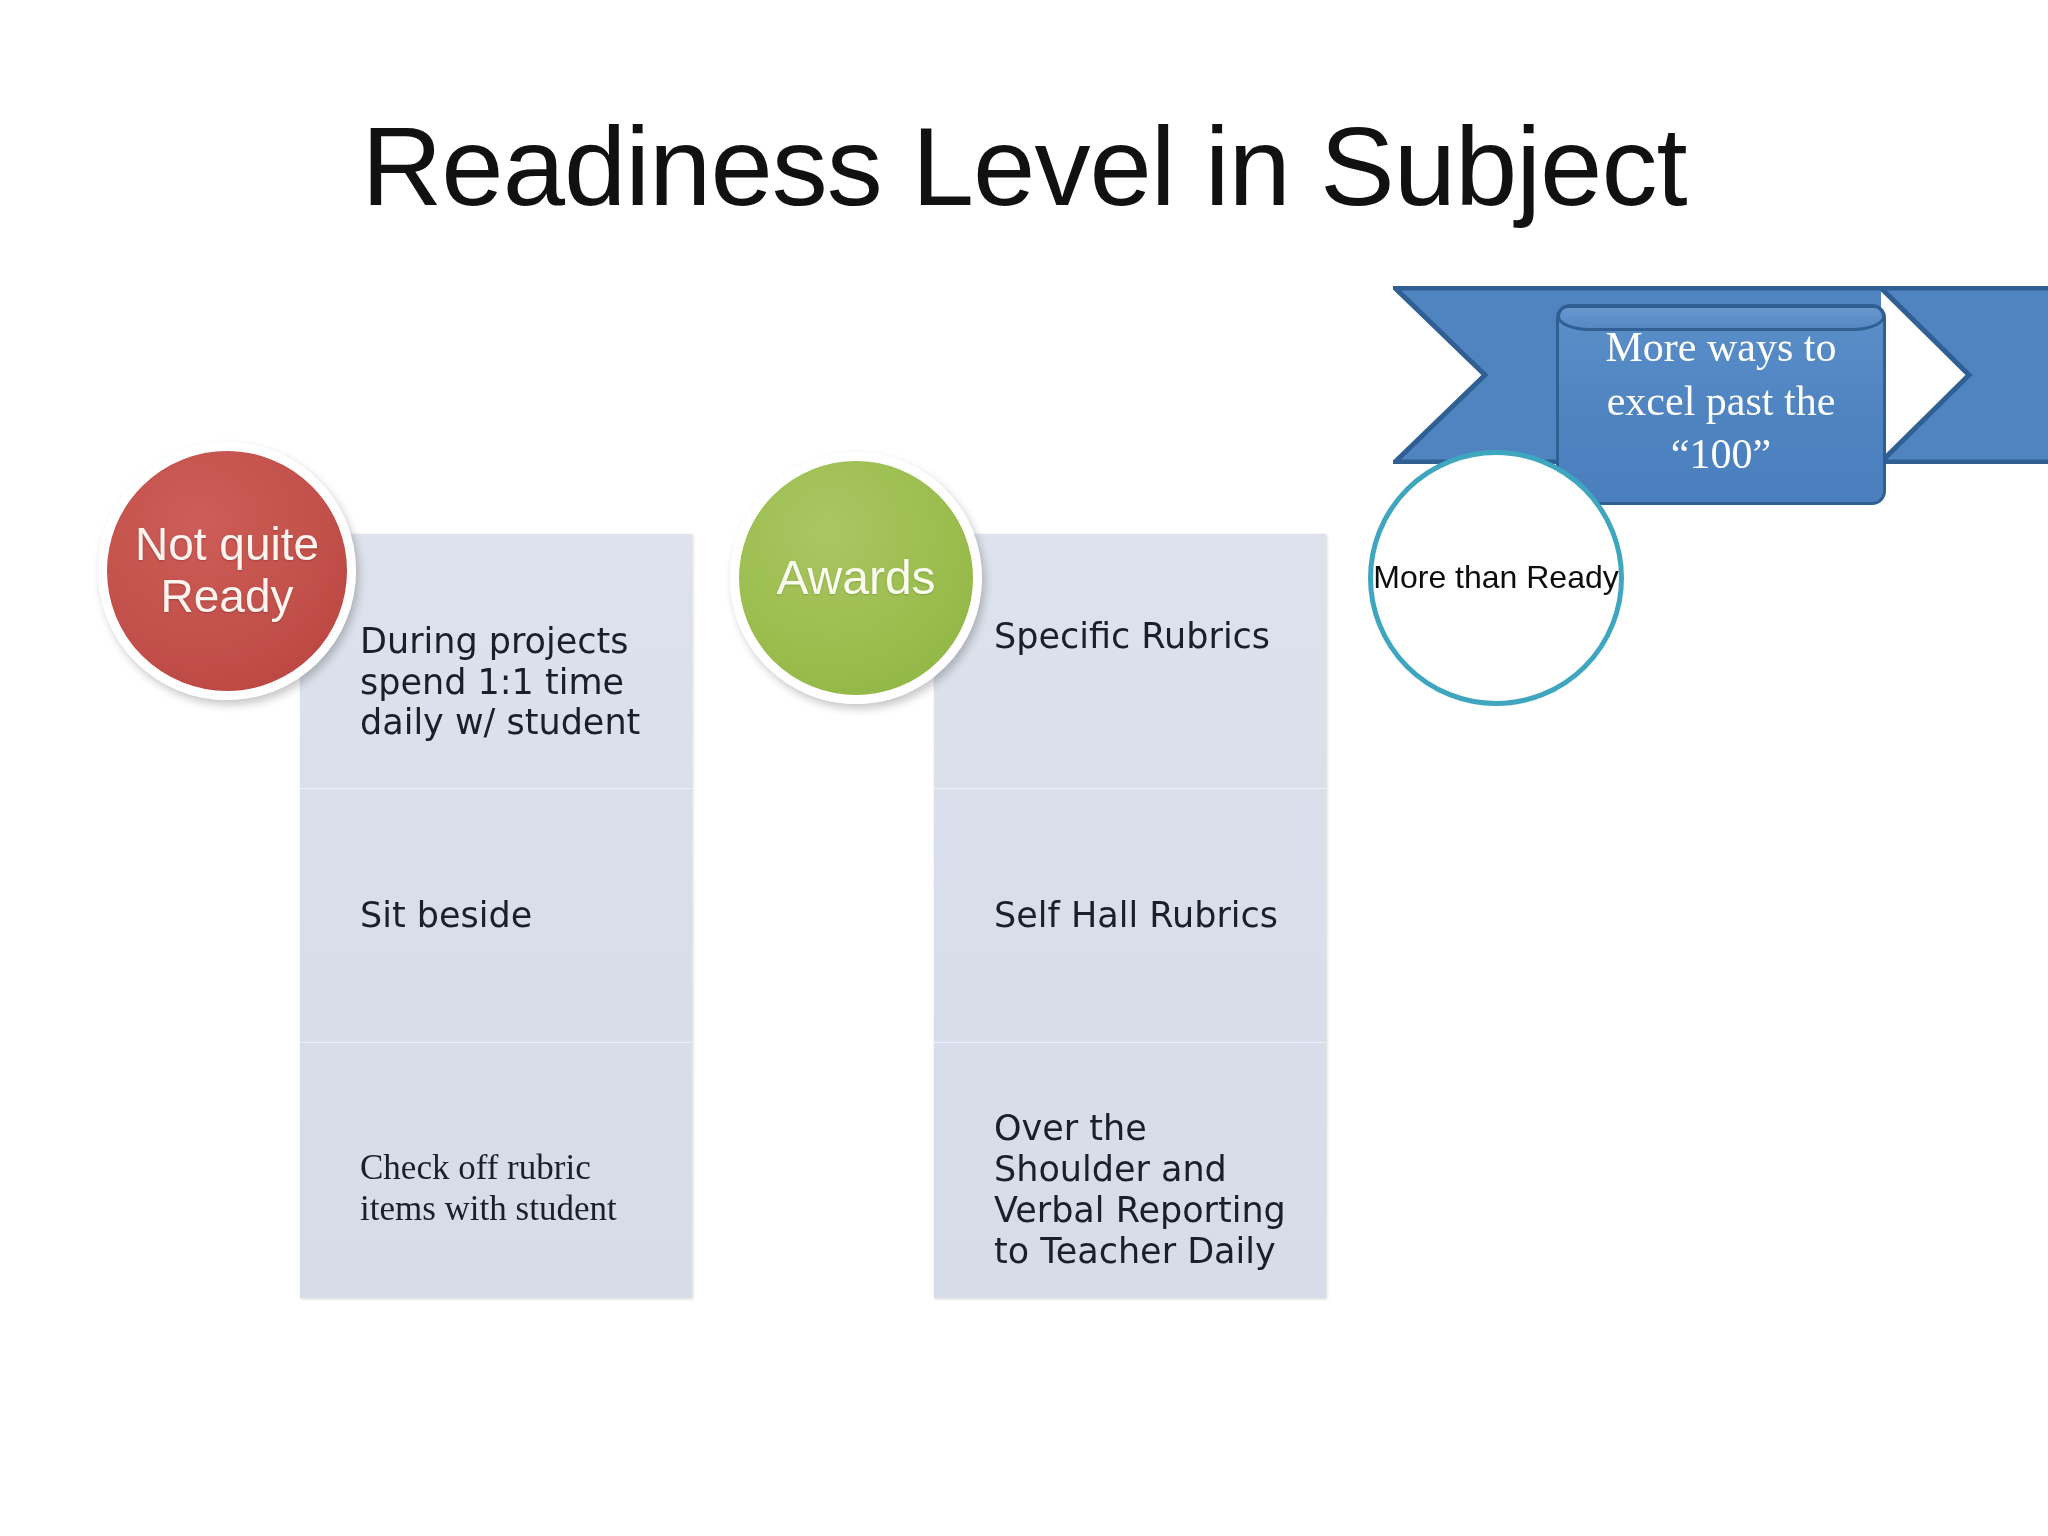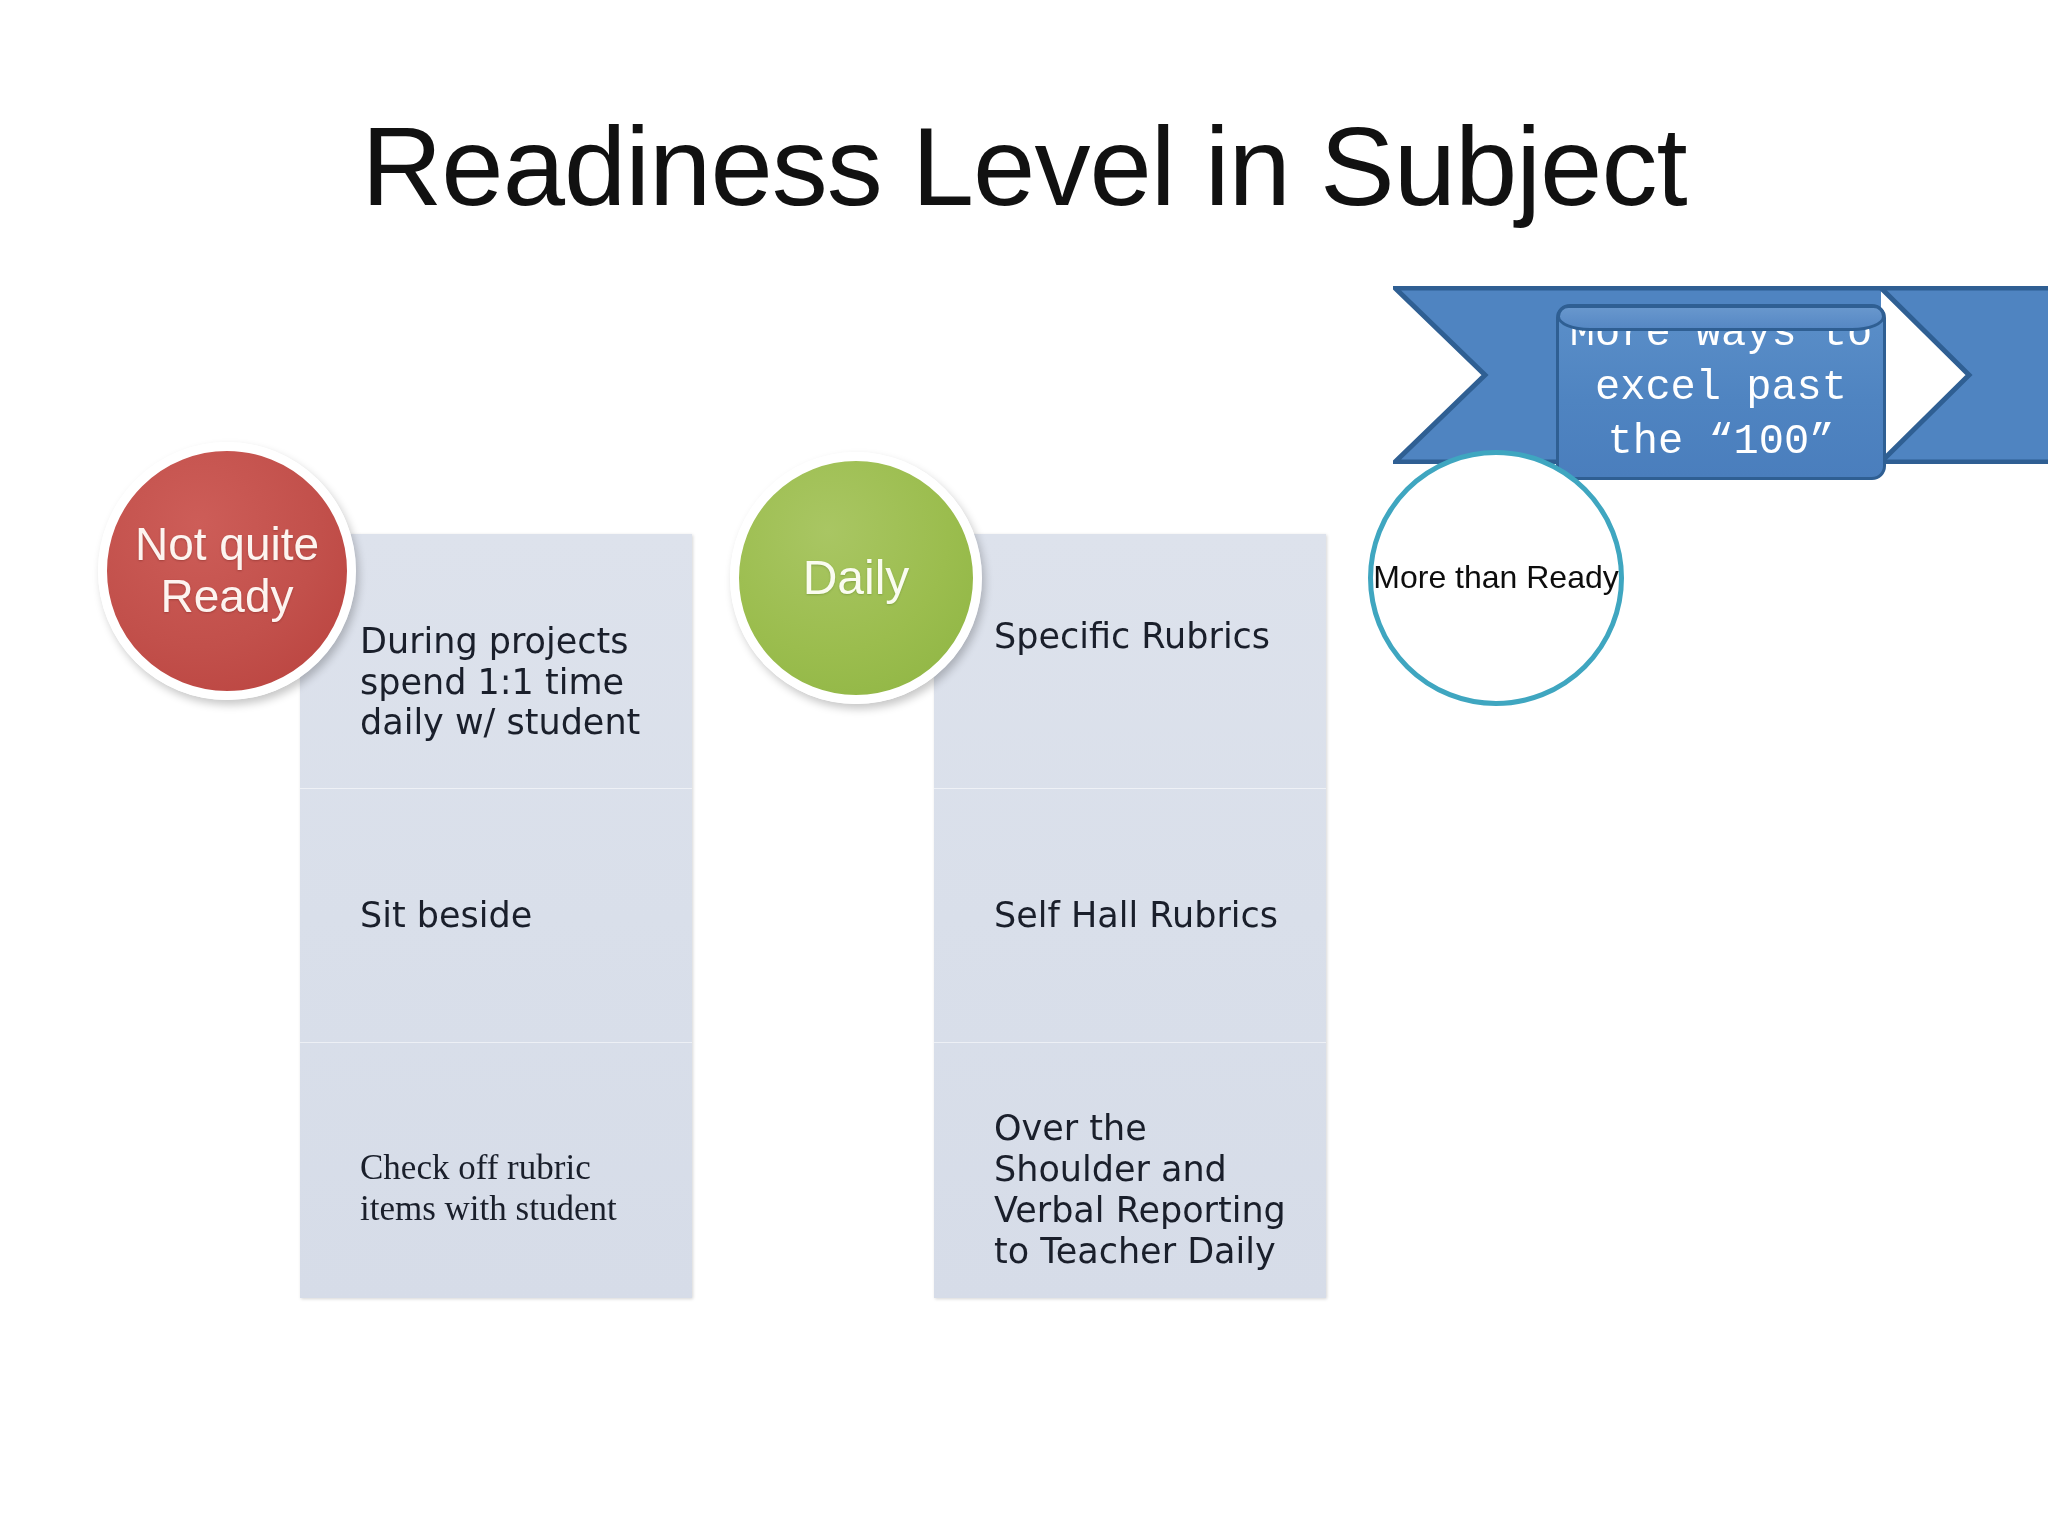--- a/index.html
+++ b/index.html
@@ -150,31 +150,31 @@
     height: 178px;
     z-index: 4;
   }
   #ribbon svg { display: block; }
 
   #ribbon-plaque {
     position: absolute;
     left: 1556px;
     top: 304px;
     width: 330px;
-    height: 176px;
+    height: 201px;
     border-radius: 14px;
     background: linear-gradient(180deg, #5b8fc9 0%, #4f84c1 55%, #4a7ebd 100%);
     border: 3px solid #2f5f93;
     box-sizing: border-box;
     display: flex;
     align-items: center;
     justify-content: center;
     text-align: center;
     color: #ffffff;
-    font-family: Liberation Mono, monospace;
+    font-family: Liberation Serif, serif;
     font-size: 42px;
     line-height: 1.28;
     z-index: 5;
     padding: 4px 10px 10px 10px;
     box-sizing: border-box;
   }
   #ribbon-plaque .cap {
     position: absolute;
     left: -2px;
     top: -2px;
@@ -204,21 +204,21 @@
   <div class="bubble" id="bubble-not-quite-ready">Not quite Ready</div>
 
   <div class="panel" id="panel-ready">
     <div class="divider div-1"></div>
     <div class="divider div-2"></div>
     <div class="seg seg-1">Specific Rubrics</div>
     <div class="seg seg-2">Self Hall Rubrics</div>
     <div class="seg seg-3">Over the Shoulder and Verbal Reporting to Teacher Daily</div>
   </div>
 
-  <div class="bubble" id="bubble-ready">Daily</div>
+  <div class="bubble" id="bubble-ready">Awards</div>
 
 
   <div id="ribbon">
     <svg width="700" height="178" viewBox="0 0 700 178">
       <path d="M2,2 H698 V176 H2 L92,89 Z" fill="#4F84C1" stroke="#2F5F93" stroke-width="5" stroke-linejoin="miter"></path>
       <path d="M488,2 L576,89 L488,176" fill="#ffffff" stroke="#2F5F93" stroke-width="5" stroke-linejoin="miter"></path>
     </svg>
   </div>
 
   <div id="ribbon-plaque">

